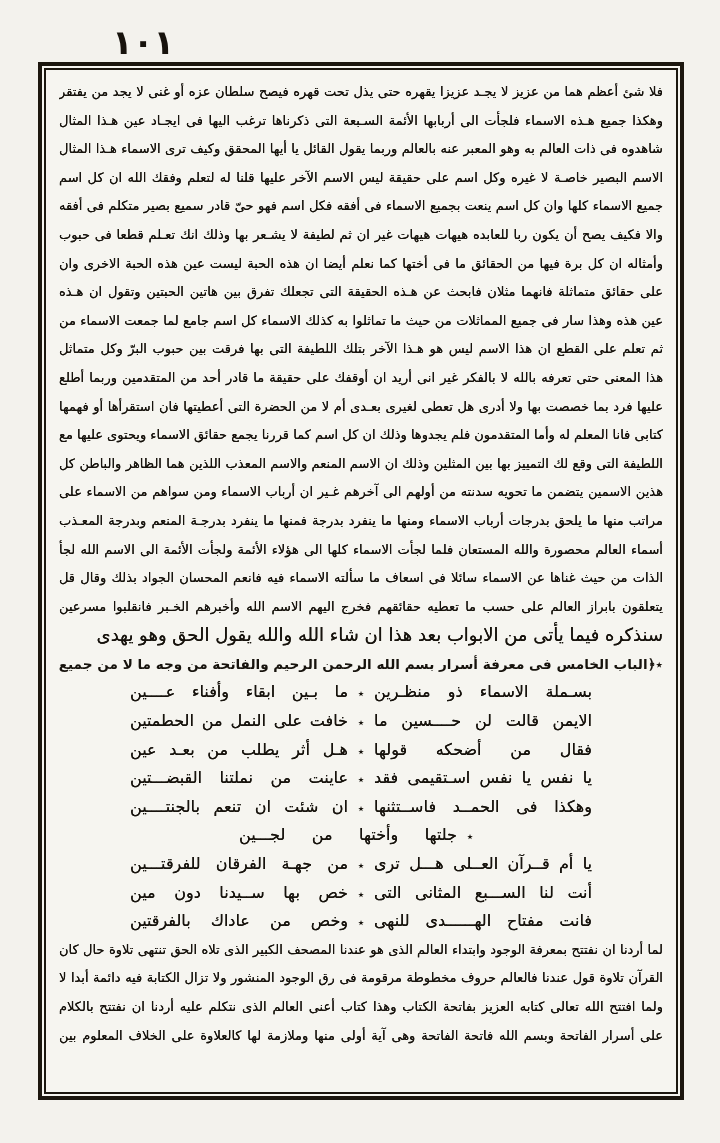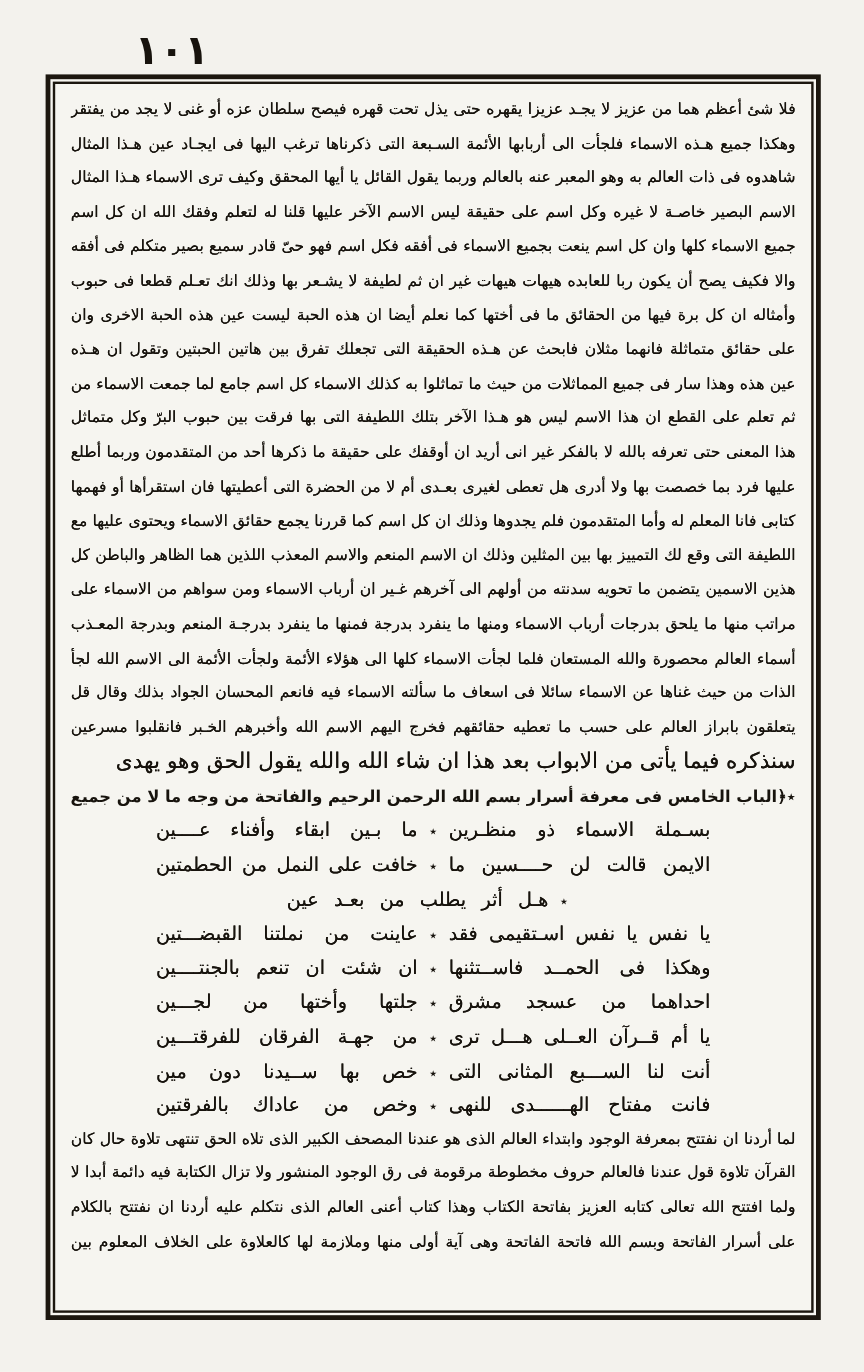--- a/index.html
+++ b/index.html
@@ -81,21 +81,21 @@
           <div class="row">
             <div class="pline">على حقائق متماثلة فانهما مثلان فابحث عن هـذه الحقيقة التى تجعلك تفرق بين هاتين الحبتين وتقول ان هـذه ليست</div>
           </div>
           <div class="row">
             <div class="pline">عين هذه وهذا سار فى جميع المماثلات من حيث ما تماثلوا به كذلك الاسماء كل اسم جامع لما جمعت الاسماء من الحقائق</div>
           </div>
           <div class="row">
             <div class="pline">ثم تعلم على القطع ان هذا الاسم ليس هو هـذا الآخر بتلك اللطيفة التى بها فرقت بين حبوب البرّ وكل متماثل فابحث عن</div>
           </div>
           <div class="row">
-            <div class="pline">هذا المعنى حتى تعرفه بالله لا بالفكر غير انى أريد ان أوقفك على حقيقة ما ذكرها أحد من المتقدمون وربما أطلع</div>
+            <div class="pline">هذا المعنى حتى تعرفه بالله لا بالفكر غير انى أريد ان أوقفك على حقيقة ما قادر أحد من المتقدمين وربما أطلع</div>
           </div>
           <div class="row">
             <div class="pline">عليها فرد بما خصصت بها ولا أدرى هل تعطى لغيرى بعـدى أم لا من الحضرة التى أعطيتها فان استقرأها أو فهمها من</div>
           </div>
           <div class="row">
             <div class="pline">كتابى فانا المعلم له وأما المتقدمون فلم يجدوها وذلك ان كل اسم كما قررنا يجمع حقائق الاسماء ويحتوى عليها مع وجود</div>
           </div>
           <div class="row">
             <div class="pline">اللطيفة التى وقع لك التمييز بها بين المثلين وذلك ان الاسم المنعم والاسم المعذب اللذين هما الظاهر والباطن كل اسم من</div>
           </div>
@@ -129,35 +129,35 @@
             <span class="hemi">بسـملة الاسماء ذو منظـرين</span>
             <span class="verse-sep">٭</span>
             <span class="hemi">ما بـين ابقاء وأفناء عــــين</span>
           </div>
           <div class="row verse">
             <span class="hemi">الايمن قالت لن حــــسين ما</span>
             <span class="verse-sep">٭</span>
             <span class="hemi">خافت على النمل من الحطمتين</span>
           </div>
           <div class="row verse">
+            <span class="hemi">فقال من أضحكه قولها</span>
             <span class="verse-sep">٭</span>
             <span class="hemi">هـل أثر يطلب من بعـد عين</span>
           </div>
           <div class="row verse">
             <span class="hemi">يا نفس يا نفس اسـتقيمى فقد</span>
             <span class="verse-sep">٭</span>
             <span class="hemi">عاينت من نملتنا القبضـــتين</span>
           </div>
           <div class="row verse">
             <span class="hemi">وهكذا فى الحمــد فاســتثنها</span>
             <span class="verse-sep">٭</span>
             <span class="hemi">ان شئت ان تنعم بالجنتــــين</span>
           </div>
           <div class="row verse">
-            <span class="hemi">احداهما من عسجد مشرق</span>
             <span class="verse-sep">٭</span>
             <span class="hemi">جلتها وأختها من لجـــين</span>
           </div>
           <div class="row verse">
             <span class="hemi">يا أم قــرآن العــلى هـــل ترى</span>
             <span class="verse-sep">٭</span>
             <span class="hemi">من جهـة الفرقان للفرقتـــين</span>
           </div>
           <div class="row verse">
             <span class="hemi">أنت لنا الســـبع المثانى التى</span>

